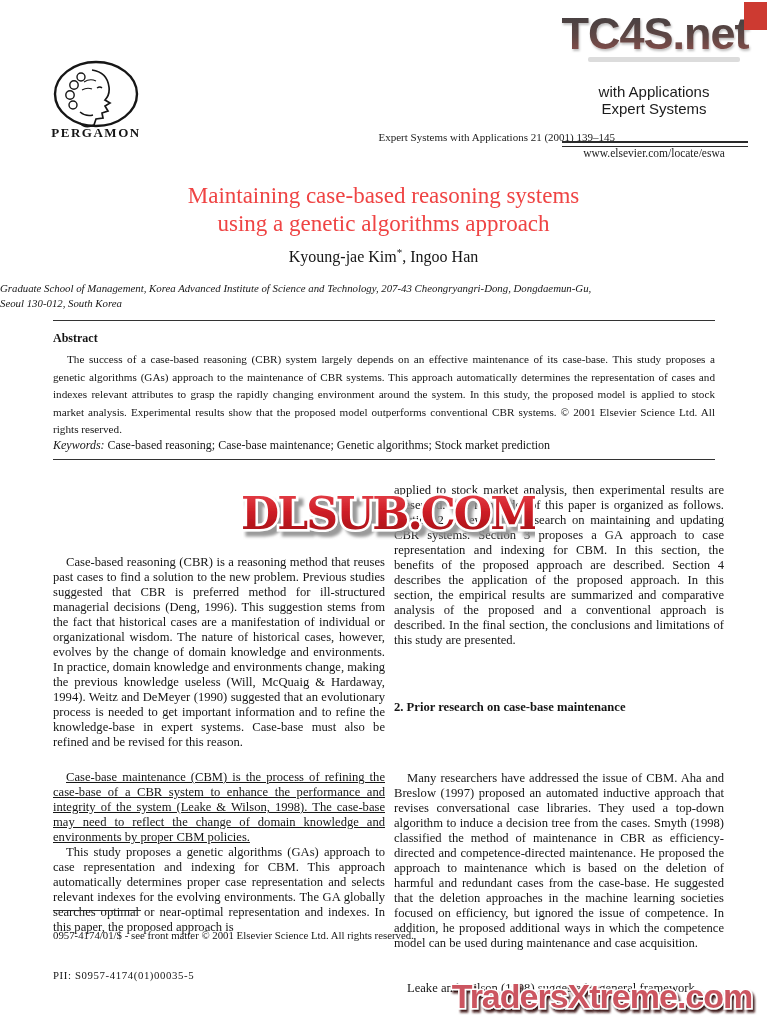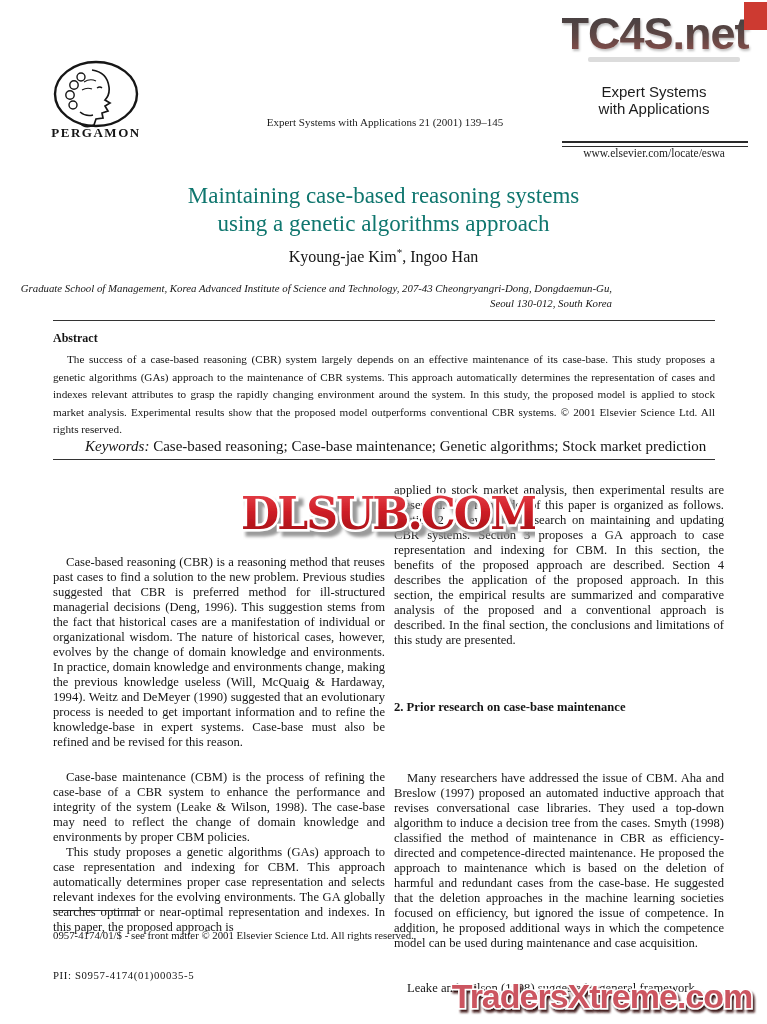--- a/index.html
+++ b/index.html
@@ -3,54 +3,54 @@
 <meta charset="utf-8">
 <style>
   html,body{margin:0;padding:0;background:#e8e8e8;}
   .page{
     position:relative;width:767px;height:1024px;margin:0 auto;
     background:#ffffff;overflow:hidden;
     font-family:"Liberation Serif",serif;color:#151515;
   }
   .abs{position:absolute;}
   
-  .citation{left:155px;top:116px;width:460px;text-align:center;font-size:11px;color:#222;}
+  .citation{left:155px;top:131px;width:460px;text-align:right;font-size:11px;color:#222;}
   .pergamon-label{left:46px;top:125px;width:100px;text-align:center;font-weight:bold;
     font-size:13px;letter-spacing:1.5px;}
   .journal-box{left:558px;top:83px;width:192px;text-align:center;
     font-family:"Liberation Sans",sans-serif;font-size:15px;line-height:17px;color:#1c1c1c;}
   .double-rule{left:562px;top:141px;width:186px;height:3px;
     border-top:2px solid #2a2a2a;border-bottom:1px solid #2a2a2a;}
   .journal-url{left:558px;top:147px;width:192px;text-align:center;font-size:11.5px;color:#222;}
   .gray-smudge{left:588px;top:57px;width:152px;height:5px;background:#dcdcdc;border-radius:2px;}
   .red-block{left:744px;top:2px;width:23px;height:28px;background:#cd3a31;}
   
-  .title{left:0;top:182px;width:767px;text-align:center;font-size:23px;line-height:28px;color:#0f766e;}
+  .title{left:0;top:182px;width:767px;text-align:center;font-size:23px;line-height:28px;color:#ef4444;}
   .authors{left:0;top:246px;width:767px;text-align:center;font-size:16px;}
   .authors sup{font-size:11px;}
-  .affiliation{left:0;top:281px;width:612px;text-align:right;font-style:italic;
+  .affiliation{left:0;top:281px;width:612px;text-align:left;font-style:italic;
     font-size:10.8px;line-height:14.5px;}
   
   .rule{border-top:1px solid #333;height:0;}
   .rule-top{left:53px;top:320px;width:662px;}
   .abstract-head{left:53px;top:331px;font-weight:bold;font-size:12px;}
   .abstract-text{left:53px;top:351px;width:662px;font-size:11.2px;line-height:17.6px;
     text-align:justify;text-indent:14px;}
-  .keywords{left:53px;top:438px;width:662px;font-size:15px;margin-left:32px;}
+  .keywords{left:53px;top:438px;width:662px;font-size:12px;}
   .keywords .kw-label{font-style:italic;}
   .rule-kw{left:53px;top:459px;width:662px;}
   
   .col-text{font-size:12.6px;line-height:15px;text-align:justify;}
   .indent{text-indent:13px;margin-top:44px;}
   .sec-head{font-weight:bold;font-size:12.6px;}
   .lc{left:53px;width:332px;}
   .rc{left:394px;width:330px;}
   .intro-head{top:483px;}
   .lp1{top:511px;}
-  .lp2{top:726px;}
+  .lp2{top:726px;text-decoration:underline;}
   .lp3{top:801px;}
   .rp1{top:483px;}
   .sec2-head{top:700px;}
   .rp2{top:727px;font-family:Liberation Serif, serif;}
   .rp3{top:937px;}
   
   .fn-rule{left:53px;top:910px;width:88px;}
   .fn{left:53px;top:917px;width:350px;font-size:10.6px;line-height:14px;}
   .fn .em{font-style:italic;}
   .fn-line2{padding-left:10px;}
@@ -95,22 +95,22 @@
       <circle cx="23" cy="45" r="4" fill="none" stroke="#161616" stroke-width="1.4"></circle>
       <path d="M30 52 q6 5 13 3" fill="none" stroke="#161616" stroke-width="1.4"></path>
       <path d="M47 28 q3 -2 5 0" fill="none" stroke="#161616" stroke-width="1.4"></path>
       <path d="M34 22 q6 -4 12 -1 M32 30 q5 -3 10 -1" fill="none" stroke="#161616" stroke-width="1.1"></path>
     </svg>
   </div>
   <div class="abs pergamon-label">PERGAMON</div>
 
   <div class="abs citation">Expert Systems with Applications 21 (2001) 139–145</div>
   <div class="abs journal-box">
+    <div>with Applications</div>
     <div>Expert Systems</div>
-    <div>with Applications</div>
   </div>
   <div class="abs double-rule"></div>
   <div class="abs journal-url">www.elsevier.com/locate/eswa</div>
 
   <div class="abs title">
     <div>Maintaining case-based reasoning systems</div>
     <div>using a genetic algorithms approach</div>
   </div>
   <div class="abs authors">
     <span>Kyoung-jae Kim</span><sup>*</sup><span>, Ingoo Han</span>

